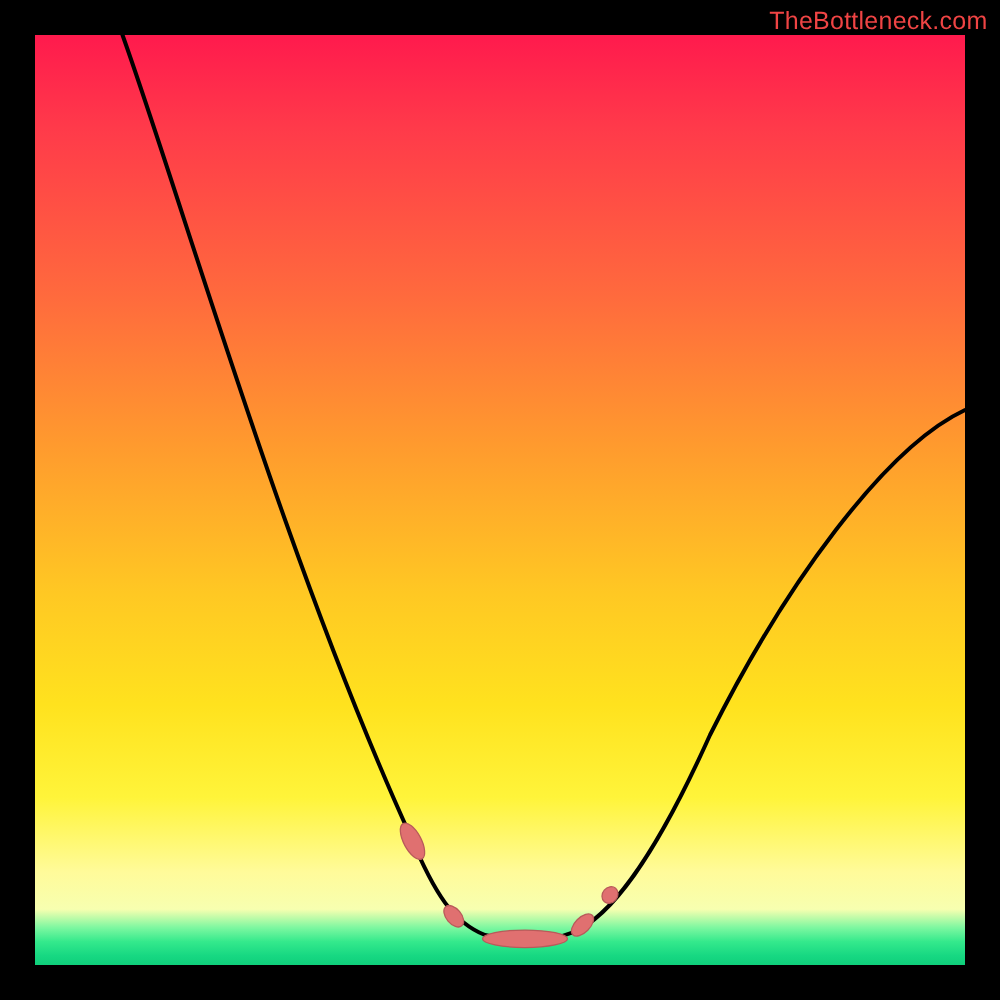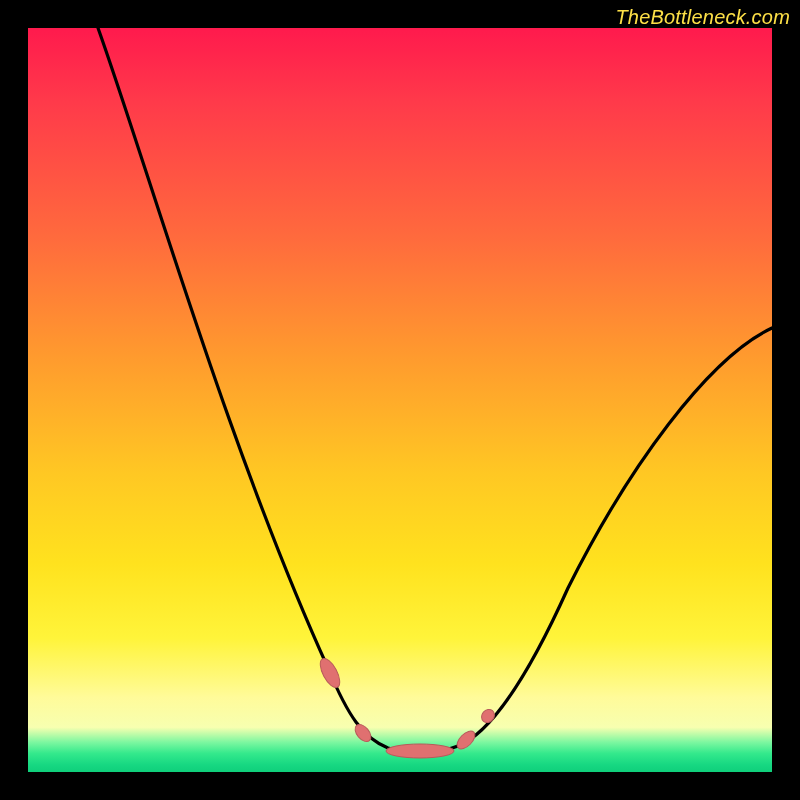--- a/index.html
+++ b/index.html
@@ -46,26 +46,25 @@
     left: 0;
     top: 0;
     width: 744px;
     height: 744px;
     overflow: visible;
   }
   .watermark {
     position: absolute;
     top: 6px;
     right: 10px;
-    color: #fde047;
+    color: #ef4444;
     font-size: 20px;
     font-weight: 500;
     letter-spacing: 0.2px;
     user-select: none;
-    font-style: italic;
   }
 </style>
 </head>
 <body>
 
 <div class="frame">
 
   <div class="plot-area">
 
     <svg class="curve" viewBox="0 0 744 744">

